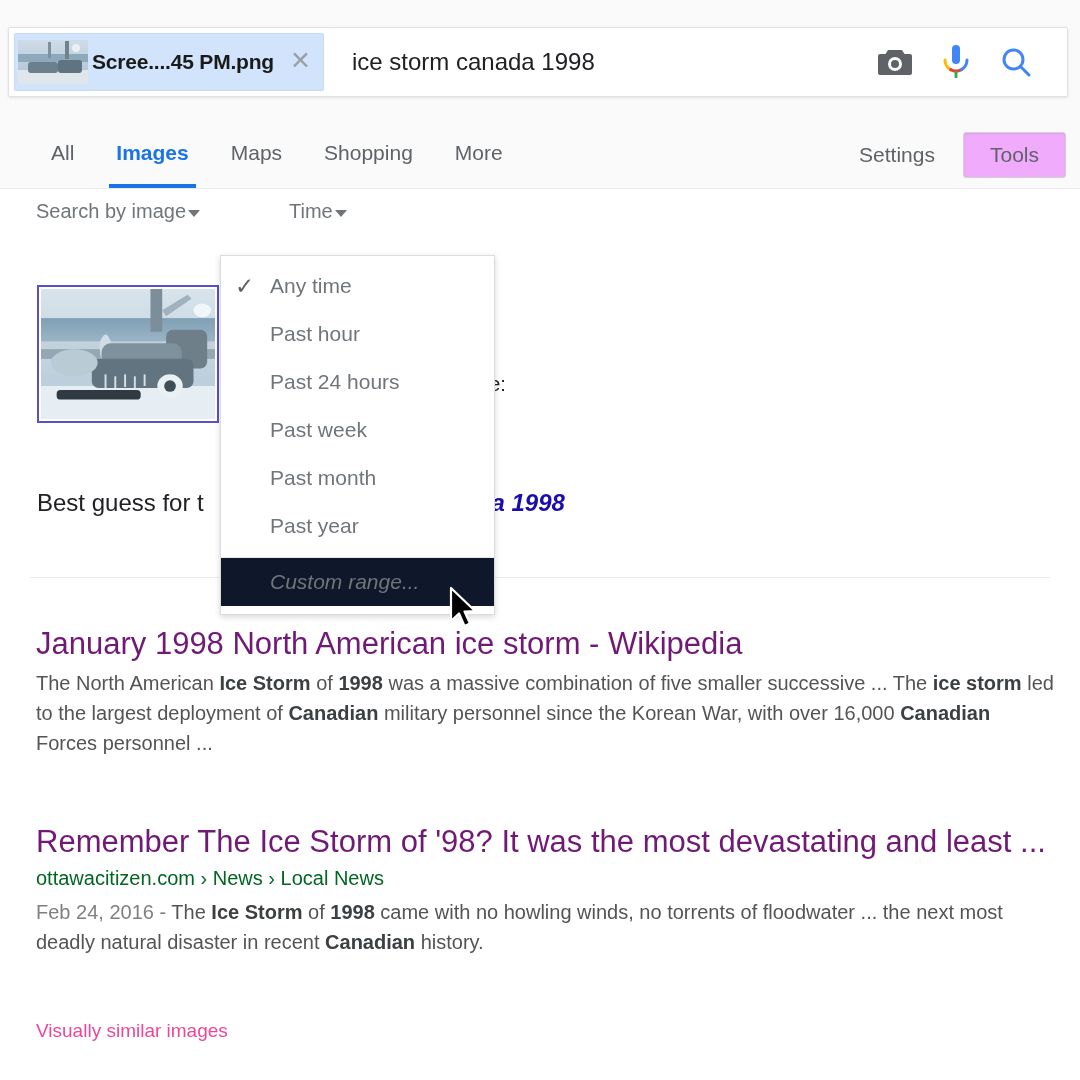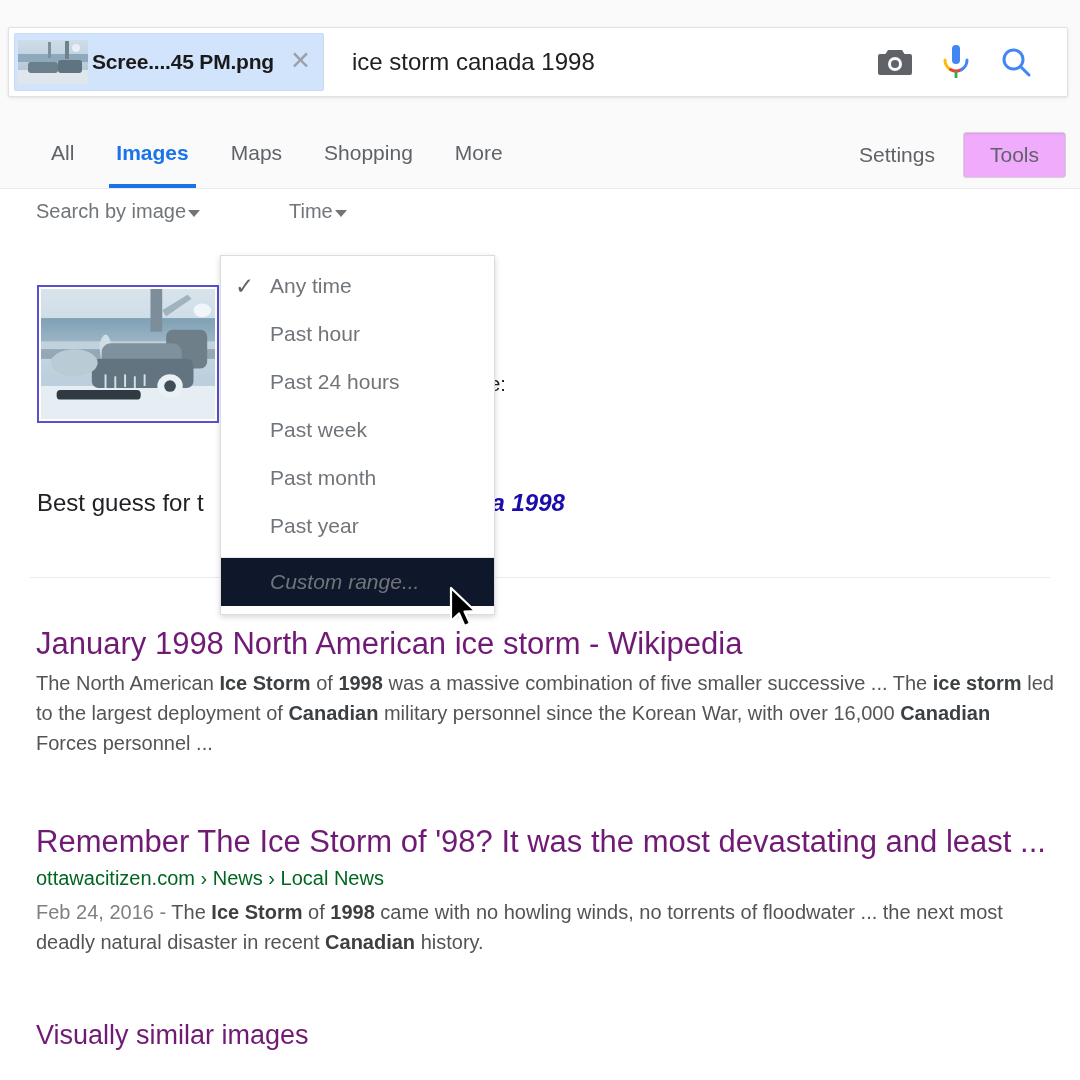--- a/index.html
+++ b/index.html
@@ -166,21 +166,21 @@
   }
   .r-url .dd { width: 0; height: 0; border-left: 6px solid transparent; border-right: 6px solid transparent; border-top: 7px solid #006621; margin-top: 3px; cursor: pointer; }
   .r-snip {
     font-size: 20px; color: #545454; line-height: 30px;
     margin-top: 7px; max-width: 1020px;
   }
   .r-snip b { color: #3c4043; font-weight: bold; }
   .r-date { color: #808080; }
   .vsi {
     position: absolute; left: 36px; top: 420px;
-    font-size: 27px; color: #701a75; cursor: pointer;
+    font-size: 19px; color: #ec4899; cursor: pointer;
   }
 </style>
 </head>
 <body>
 
 <div class="page">
 
   <div class="header">
     <div class="searchbar">
 

